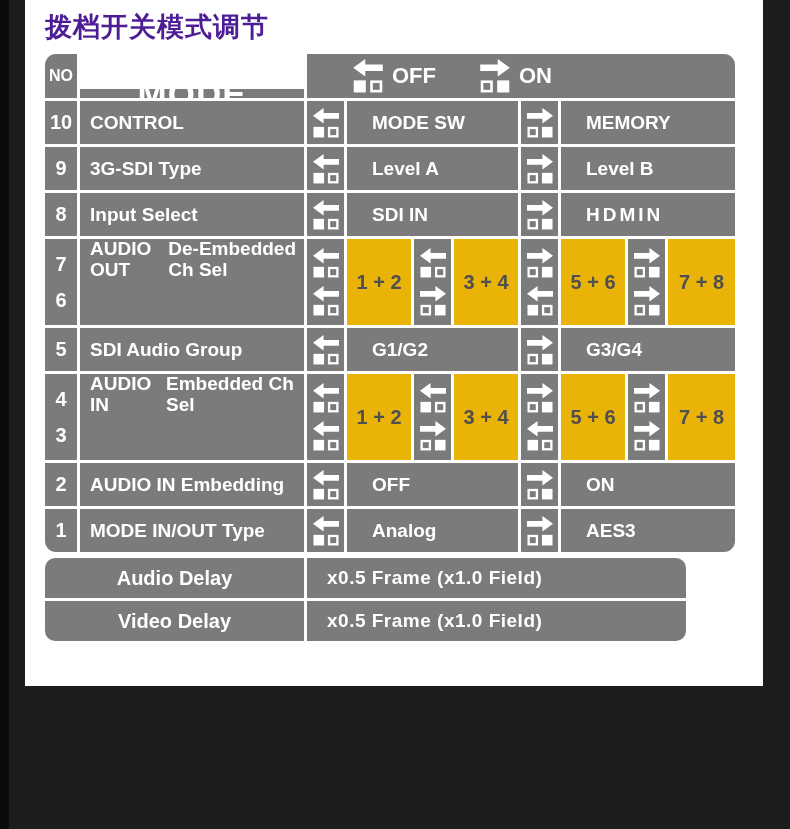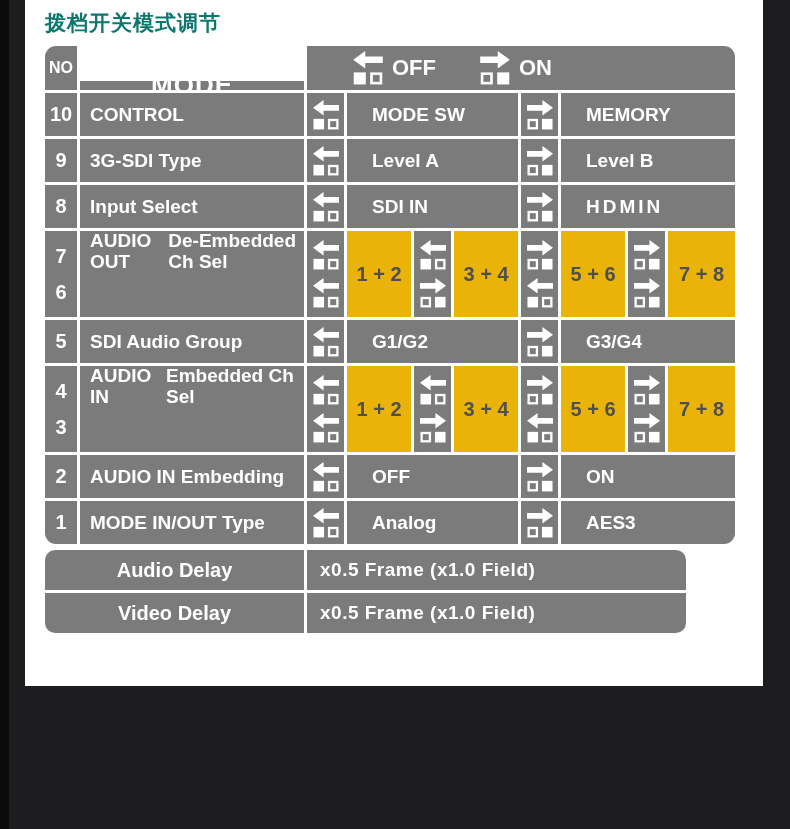--- a/index.html
+++ b/index.html
@@ -15,23 +15,23 @@
     background:#0b0b0b;
   }
   .panel{
     position:absolute;left:25px;top:0;
     width:738px;height:686px;
     background:#ffffff;
   }
   .title{
     margin:0;
     padding:9px 0 0 20px;
-    font-size:21px;
+    font-size:27px;
     font-weight:700;
-    color:#0f766e;
+    color:#4c1d95;
     letter-spacing:1px;
   }
   
   .dip-table{
     margin:9px 0 0 20px;
     width:690px;
     display:grid;
     grid-template-columns:32px 224px 37px 64px 37px 64px 37px 64px 37px 67px;
     grid-template-rows:44px 43px 43px 43px 86px 43px 86px 43px 43px;
     gap:3px;
@@ -43,21 +43,21 @@
   .g{background:#7b7b7b;}
   .c1{grid-column:1}.c2{grid-column:2}.c3{grid-column:3}.c4{grid-column:4}
   .c5{grid-column:5}.c6{grid-column:6}.c7{grid-column:7}.c8{grid-column:8}
   .c9{grid-column:9}.c10{grid-column:10}
   .c4-6{grid-column:4 / 7}.c8-10{grid-column:8 / 11}.c3-10{grid-column:3 / 11}
   .r1{grid-row:1}.r2{grid-row:2}.r3{grid-row:3}.r4{grid-row:4}.r5{grid-row:5}
   .r6{grid-row:6}.r7{grid-row:7}.r8{grid-row:8}.r9{grid-row:9}
 
   .num{justify-content:center;font-size:20px;}
   .hdr-no{justify-content:center;font-size:16px;}
-  .hdr-mode{justify-content:center;font-size:26px;letter-spacing:1px;margin-top:35px;}
+  .hdr-mode{justify-content:center;font-size:35px;letter-spacing:1px;margin-top:35px;}
   .label{padding-left:10px;font-size:19px;text-align:right;}
   .value{padding-left:25px;font-size:19px;}
   .ls{letter-spacing:3px;}
   .icon{justify-content:center;}
   .icon svg{width:26px;height:30px;display:block;}
   .legend{padding-left:46px;gap:9px;font-size:22px;}
   .legend svg{width:30px;height:34px;display:block;}
   .legend .sp{width:26px;}
   .stack{flex-direction:column;justify-content:space-evenly;align-items:center;}
   .stack .numline{font-size:20px;line-height:1;}
@@ -73,21 +73,21 @@
     width:641px;
     display:grid;
     grid-template-columns:259px 1fr;
     grid-template-rows:40px 40px;
     gap:3px;
     background:#ffffff;
     border-radius:10px;
     overflow:hidden;
   }
   .dlabel{justify-content:center;font-size:20px;}
-  .dvalue{padding-left:13px;font-size:19px;letter-spacing:0.5px;text-align:center;}
+  .dvalue{padding-left:20px;font-size:19px;letter-spacing:0.5px;text-align:center;}
 </style>
 </head>
 <body>
 
 <div class="edge-strip"></div>
 
 <div class="panel">
   <h1 class="title">拨档开关模式调节</h1>
 
   <div class="dip-table">

